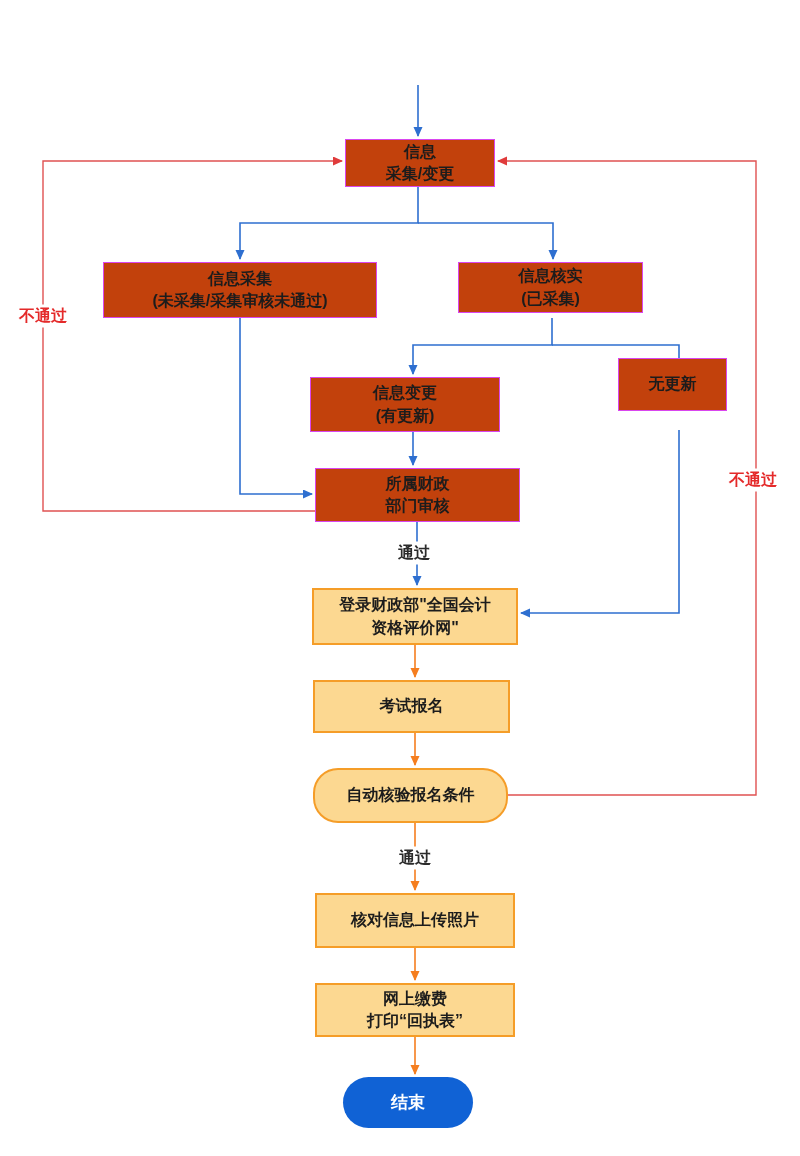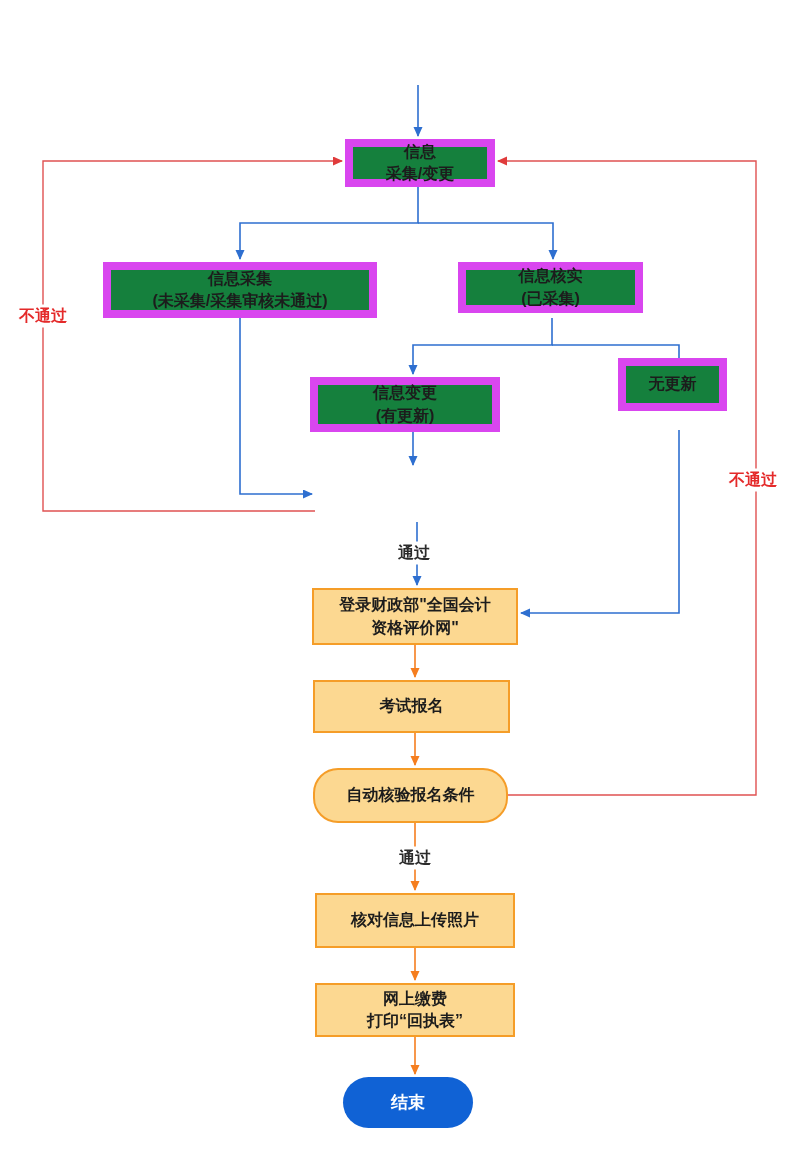--- a/index.html
+++ b/index.html
@@ -6,21 +6,21 @@
   .canvas{
     position:relative;width:800px;height:1156px;background:#ffffff;overflow:hidden;
     font-family:"Liberation Sans","DejaVu Sans",sans-serif;
   }
   svg.connectors{position:absolute;left:0;top:0;width:800px;height:1156px;}
   .node{
     position:absolute;display:flex;flex-direction:column;align-items:center;justify-content:center;
     text-align:center;font-weight:bold;color:#1c1c1c;font-size:16px;line-height:1.4;
     box-sizing:border-box;
   }
-  .blue-box{background:#15803d;border:8px solid #d946ef;}
+  .blue-box{background:#c2410c;border:1px solid #d946ef;}
   .orange-box{background:#fcd891;border:2px solid #f59d28;}
   .pill{background:#1062d5;color:#ffffff;border:none;border-radius:19px;}
   .pill.end{border-radius:26px;font-size:17px;}
   .edge-label{
     position:absolute;transform:translate(-50%,-50%);background:#ffffff;padding:1px 5px;
     font-weight:bold;font-size:16px;color:#2b2b2b;white-space:nowrap;
   }
   .edge-label.fail{color:#e42a2a;text-align:right;}
 </style>
 </head>
@@ -85,20 +85,24 @@
 
   <div class="node blue-box" style="left:310px;top:377px;width:190px;height:55px;">
     <div>信息变更</div>
     <div>(有更新)</div>
   </div>
 
   <div class="node blue-box" style="left:618px;top:358px;width:109px;height:53px;">
     <div>无更新</div>
   </div>
 
+  <div class="node blue-box" style="left:315px;top:468px;width:205px;height:54px;">
+    <div>所属财政</div>
+    <div>部门审核</div>
+  </div>
 
   <div class="node orange-box" style="left:312px;top:588px;width:206px;height:57px;">
     <div>登录财政部"全国会计</div>
     <div>资格评价网"</div>
   </div>
 
   <div class="node orange-box" style="left:313px;top:680px;width:197px;height:53px;">
     <div>考试报名</div>
   </div>
 

